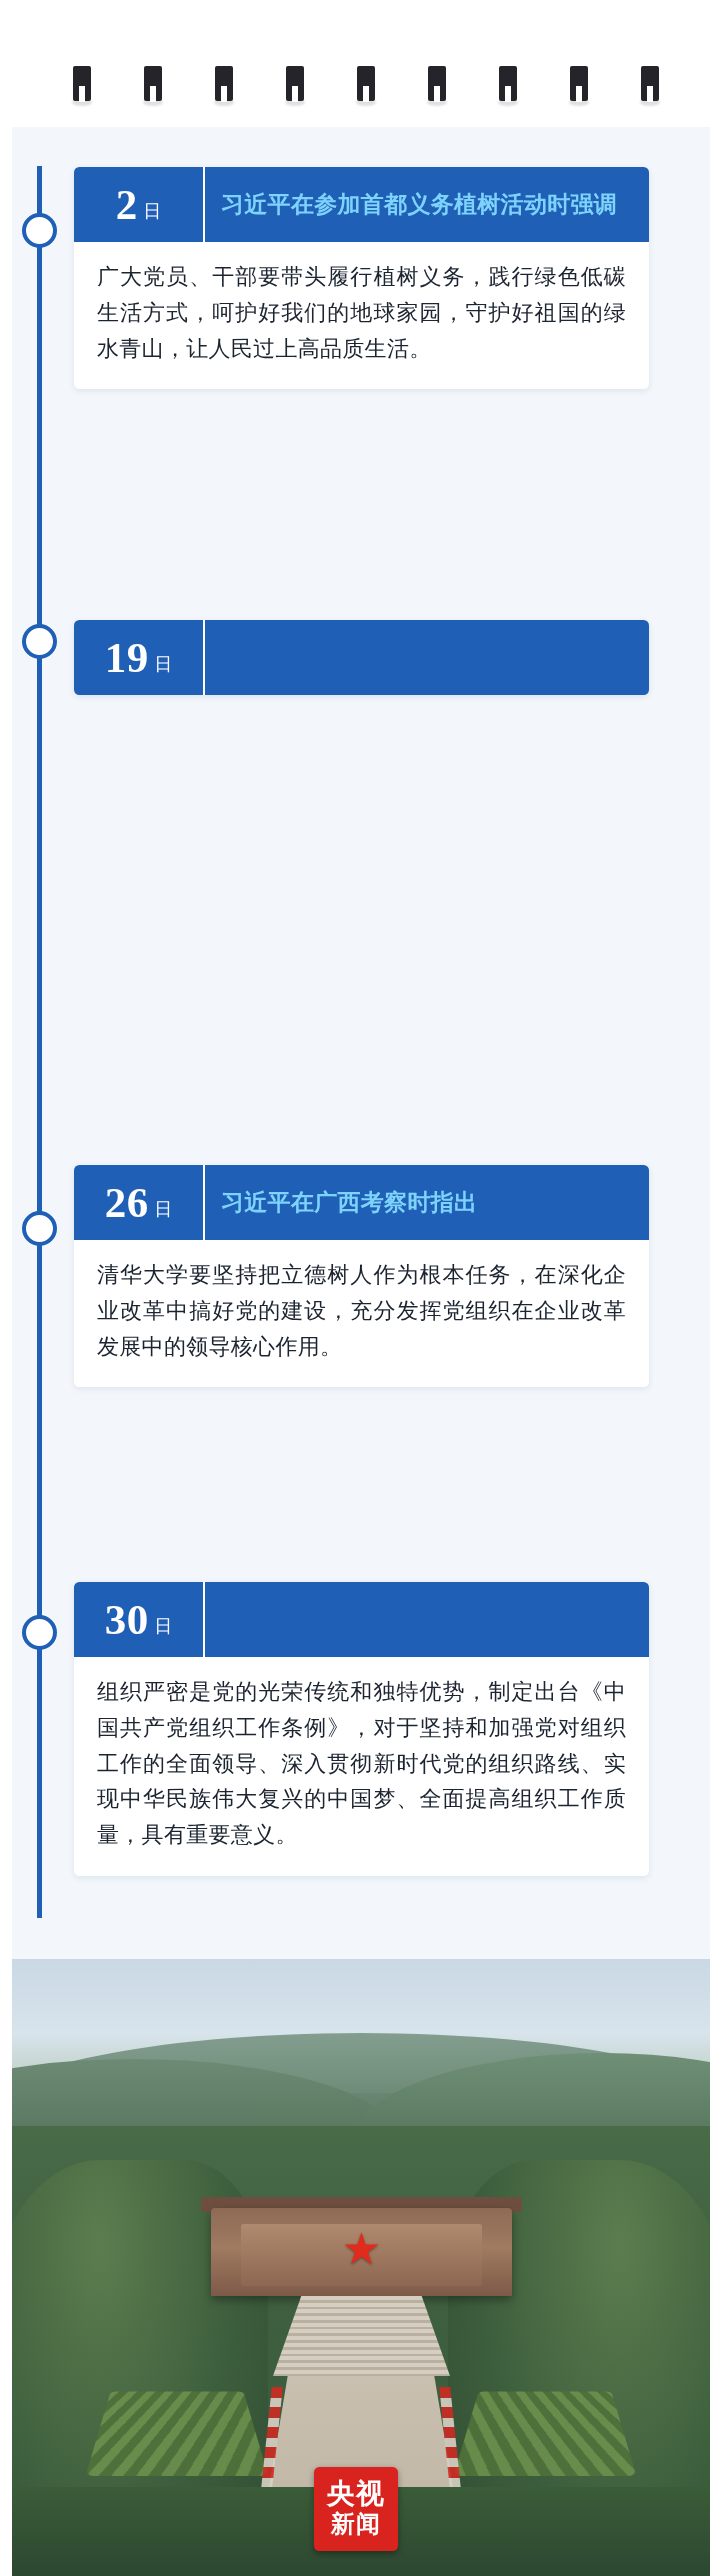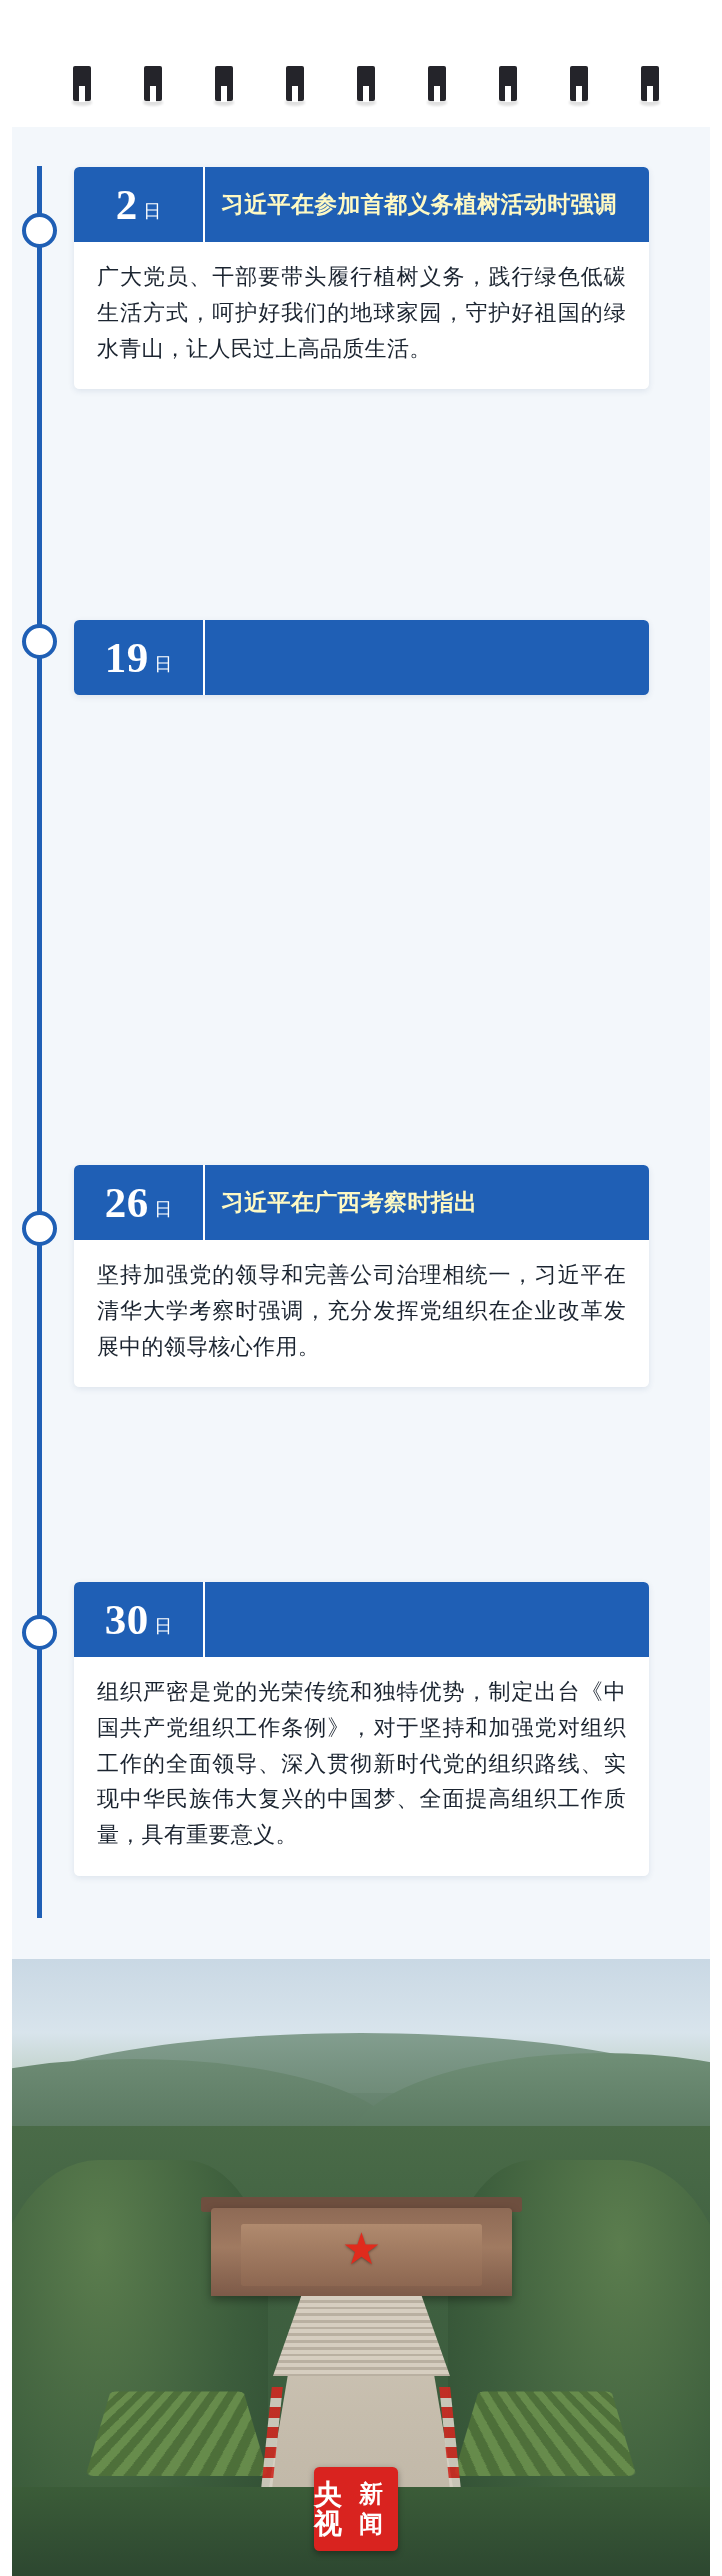--- a/index.html
+++ b/index.html
@@ -144,21 +144,21 @@
     font-family: "Liberation Sans", sans-serif;
     font-size: 18px;
     margin-left: 5.3px;
     position: relative;
     top: 6.7px;
   }
   .headline {
     flex: 1 1 auto;
     display: flex;
     align-items: center;
-    color: #fef9c3;
+    color: #7dd3fc;
     font-family: "Liberation Sans", sans-serif;
     font-weight: bold;
     font-size: 23px;
     line-height: 1.28;
     padding: 8px 5px 8px 16px;
     box-sizing: border-box;
     letter-spacing: 0.3px;
   }
 
   .card-body {
@@ -311,21 +311,21 @@
 
   .logo {
     position: absolute;
     left: 314px;
     top: 508px;
     width: 84px;
     height: 84px;
     background: #d9231f;
     border-radius: 5.3px;
     display: flex;
-    flex-direction: row;
+    flex-direction: column;
     align-items: center;
     justify-content: center;
     color: #ffffff;
     font-family: "Liberation Sans", sans-serif;
     font-weight: bold;
     box-shadow: 0 2.7px 6.7px rgba(0,0,0,.35);
   }
   .logo-line1 { font-size: 28px; line-height: 1.05; letter-spacing: 1.3px; }
   .logo-line2 { font-size: 24px; line-height: 1.25; letter-spacing: 1.3px; }
 
@@ -427,21 +427,21 @@
     <div class="entry">
       <div class="dot" style="top:1211px"></div>
       <div class="card" style="top:1165px">
         <div class="card-header">
           <div class="date-box">
             <span class="date-num">26</span>
             <span class="date-unit">日</span>
           </div>
           <div class="headline">习近平在广西考察时指出</div>
         </div>
-        <div class="card-body">坚持加强党的领导和完善公司治理相统一，习近平在清华大学考察时强调，充分发挥党组织在企业改革发展中的领导核心作用。</div>
+        <div class="card-body">清华大学要坚持把立德树人作为根本任务，在深化企业改革中搞好党的建设，充分发挥党组织在企业改革发展中的领导核心作用。</div>
       </div>
     </div>
 
     <div class="entry">
       <div class="dot" style="top:1615px"></div>
       <div class="card" style="top:1582px">
         <div class="card-header">
           <div class="date-box">
             <span class="date-num">30</span>
             <span class="date-unit">日</span>

